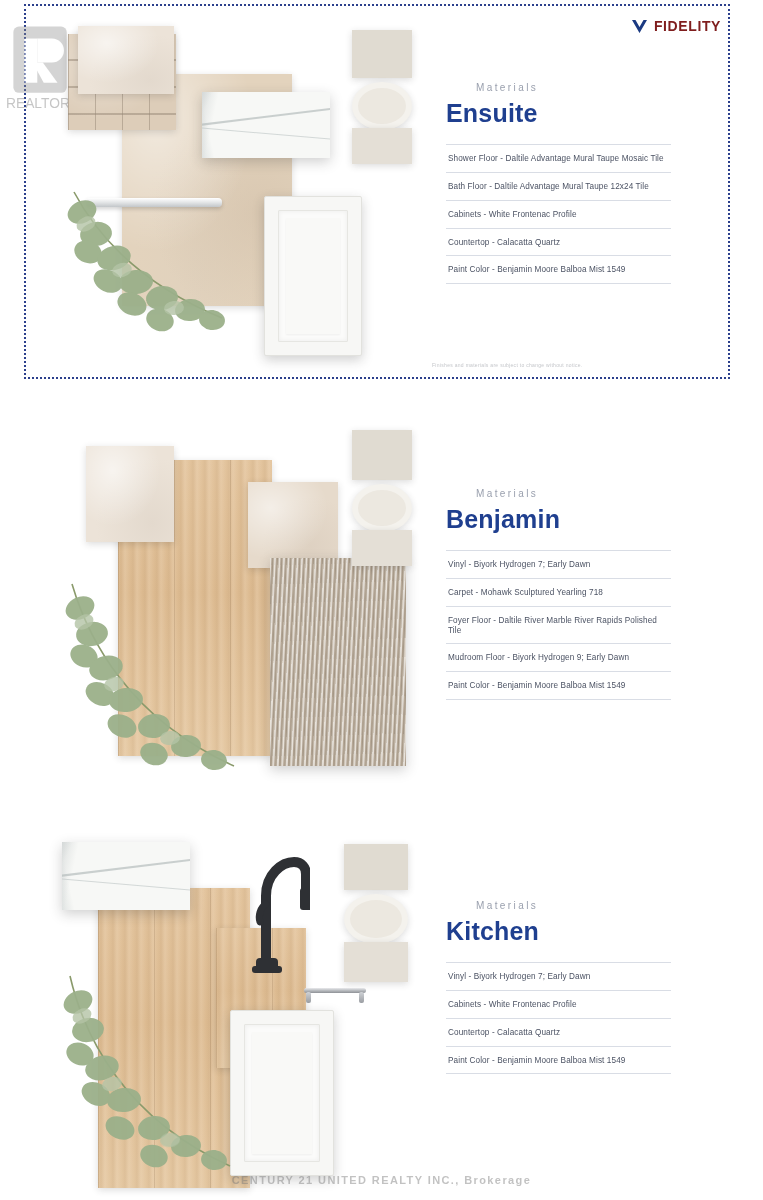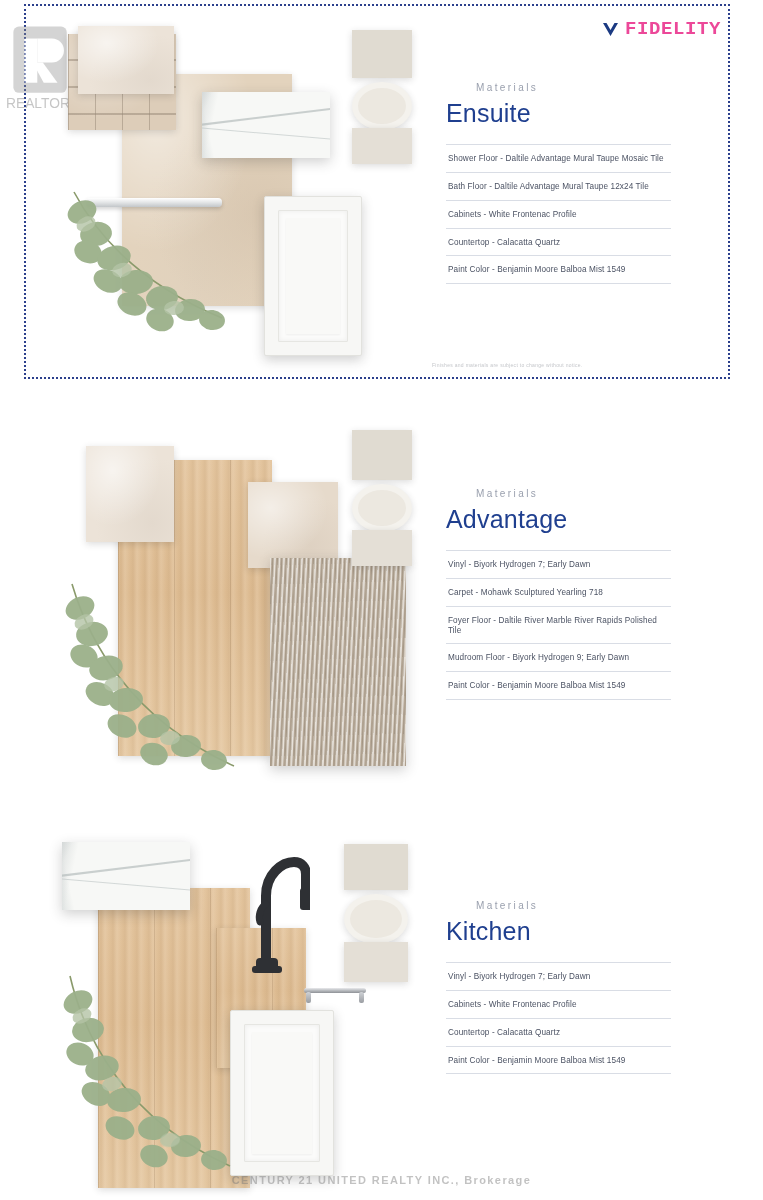--- a/index.html
+++ b/index.html
@@ -48,21 +48,21 @@
     font-size: 10px;
     letter-spacing: 2.4px;
     color: #9aa0ae;
     font-weight: 400;
     margin: 0 0 6px 2px;
     padding-left: 28px;
   }
   .board-title {
     font-size: 25px;
     color: #1f3f8f;
-    font-weight: 400;
+    font-weight: 700;
     margin: 0 0 16px 0;
     letter-spacing: 0.2px;
   }
   .spec-list {
     list-style: none;
     margin: 0;
     padding: 0;
     border-top: 1px solid #d9dde5;
     width: 225px;
   }
@@ -259,25 +259,24 @@
   
   .fidelity {
     position: absolute;
     right: 42px;
     top: 18px;
     display: flex;
     align-items: center;
     gap: 6px;
   }
   .fidelity-text {
-    font-size: 19px;
+    font-size: 14px;
     font-weight: 700;
-    color: #ec4899;
+    color: #7f1d1d;
     letter-spacing: 0.6px;
-    font-family: Liberation Mono, monospace;
   }
   .faint-footnote {
     position: absolute;
     font-size: 5px;
     color: rgba(170,172,178,0.7);
     letter-spacing: 0.3px;
   }
 </style>
 </head>
 <body>
@@ -396,21 +395,21 @@
         <g fill="#b4c4a6" opacity="0.8">
           <ellipse cx="22" cy="44" rx="10" ry="7" transform="rotate(-25 22 44)"></ellipse>
           <ellipse cx="52" cy="106" rx="10" ry="7" transform="rotate(-15 52 106)"></ellipse>
           <ellipse cx="108" cy="160" rx="10" ry="7" transform="rotate(-6 108 160)"></ellipse>
         </g>
       </svg>
     </div>
 
     <div class="text-col" style="left:446px;top:84px;">
       <div class="materials-label">Materials</div>
-      <h2 class="board-title">Advantage</h2>
+      <h2 class="board-title">Benjamin</h2>
       <ul class="spec-list">
         <li>Vinyl - Biyork Hydrogen 7; Early Dawn</li>
         <li>Carpet - Mohawk Sculptured Yearling 718</li>
         <li>Foyer Floor - Daltile River Marble River Rapids Polished Tile</li>
         <li>Mudroom Floor - Biyork Hydrogen 9; Early Dawn</li>
         <li>Paint Color - Benjamin Moore Balboa Mist 1549</li>
       </ul>
     </div>
   </div>
 </div>

